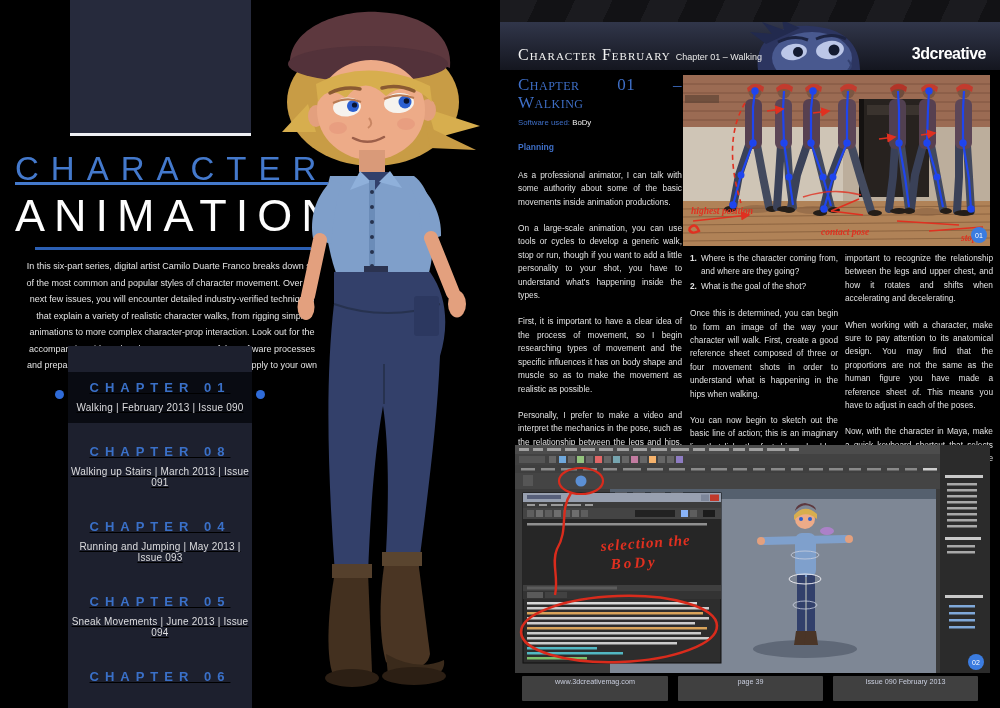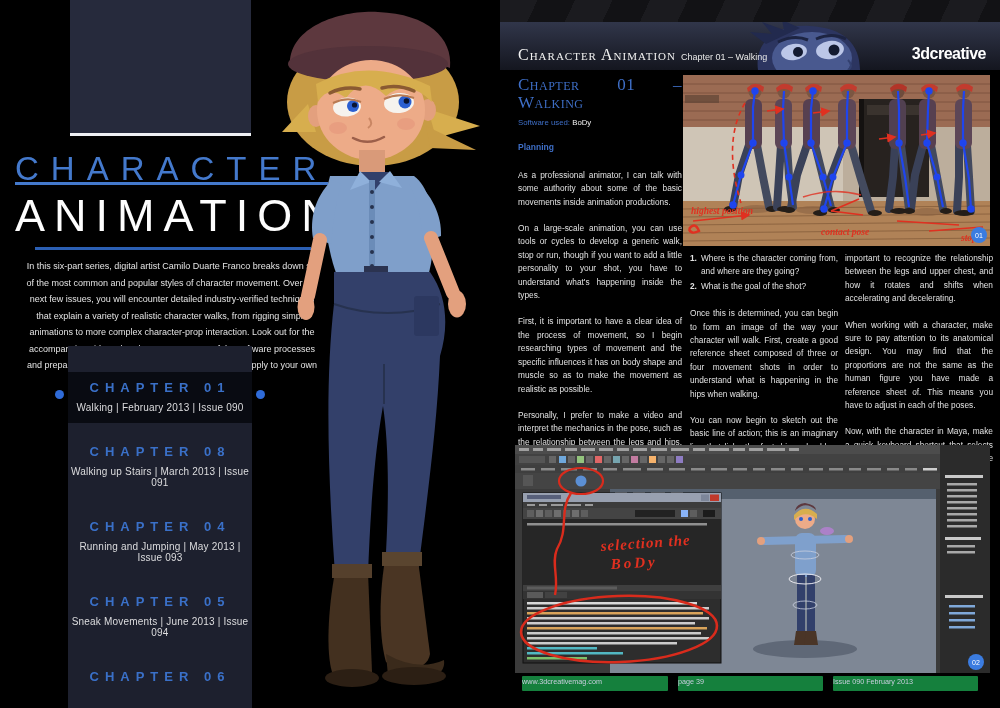--- a/index.html
+++ b/index.html
@@ -13,21 +13,21 @@
                   background:#262a3c; border-bottom:3px solid #eef0f4; }
   .big-title { position:absolute; left:15px; width:310px; text-align:center; }
   .big-title.t1 { top:150px; font-size:33px; letter-spacing:12px; color:#4479cc; font-weight:400;text-decoration:underline; }
   .big-title.t2 { top:190px; font-size:45px; letter-spacing:9px; color:#fdfdfd; font-weight:400; }
   .title-rule { position:absolute; left:35px; top:247px; width:276px; height:3px; background:#2b5fb4; }
   .intro { position:absolute; left:22px; top:258px; width:300px; font-size:9px; line-height:16.5px;
            color:#e3e3e3; text-align:center; }
 
   .chapter-col { position:absolute; left:68px; top:346px; width:184px; height:362px;
                  background:#1d202e; display:flex; flex-direction:column; padding-top:26px; }
-  .chapter-item { position:relative; text-align:center; padding:8px 0 10px 0; margin-bottom:13px; }
+  .chapter-item { position:relative; text-align:center; padding:8px 0 10px 0; margin-bottom:13px;text-decoration:underline; }
   .chapter-item.active { background:#090b12; }
   .chapter-title { color:#3a70c8; font-size:13px; letter-spacing:6px; font-weight:700; }
   .chapter-details { color:#dcdcde; font-size:10px; margin-top:7px; letter-spacing:0.2px; }
   .side-dot { position:absolute; top:18px; width:9px; height:9px; border-radius:50%; background:#2f6bd8; }
   .side-dot.l { left:-13px; } .side-dot.r { right:-13px; }
 
   
   #right-page { position:absolute; left:500px; top:0; width:500px; height:708px; background:#000; }
   .stripe-band { position:absolute; left:0; top:0; width:500px; height:22px;
                  background:repeating-linear-gradient(115deg,#1b1b1f 0 34px,#121215 34px 68px); }
@@ -52,22 +52,22 @@
   .sec-head { margin-top:12px; color:#3e6ec6; font-weight:700; font-size:8.5px; }
   .para { margin-top:6px; margin-bottom:13px; }
   .num-list .li { display:flex; margin-bottom:1px; }
   .num-list .n { font-weight:700; width:11px; flex:none; }
 
   .fig { position:absolute; }
   #fig01 { left:183px; top:75px; width:307px; height:171px; }
   #fig02 { left:15px; top:445px; width:475px; height:228px; }
 
   .footer { position:absolute; left:0; top:676px; width:500px; height:12px; }
-  .pill { position:absolute; height:15px; background:#15803d; border-radius:1px;
-          color:#c9cede; font-size:7.2px; line-height:11px; }
+  .pill { position:absolute; height:25px; background:#404040; border-radius:1px;
+          color:#c9cede; font-size:7.2px; line-height:11px; text-align:center; }
   #pill-web { left:22px; width:146px; }
   #pill-page { left:178px; width:145px; }
   #pill-issue { left:333px; width:145px; }
 
   svg text.red-note { fill:#e03020; font-family:"Liberation Serif", serif; font-style:italic; font-weight:700; }
   svg text.fig-num { fill:#fff; font-size:7px; font-family:"Liberation Sans", sans-serif; text-anchor:middle; }
 </style>
 </head>
 <body>
 
@@ -189,21 +189,21 @@
         <path d="M18,22 L2,10 L24,12 L14,0 L36,8 L34,-2 L52,6 Z" fill="#222a4e"></path>
         <ellipse cx="46" cy="30" rx="13" ry="8" fill="#bcc7e8" transform="rotate(-8 46 30)"></ellipse>
         <ellipse cx="82" cy="28" rx="14" ry="9" fill="#bcc7e8" transform="rotate(-8 82 28)"></ellipse>
         <circle cx="50" cy="30" r="5" fill="#131a30"></circle>
           <circle cx="86" cy="28" r="5.5" fill="#131a30"></circle>
         <path d="M30,20 Q46,12 60,18" stroke="#1d2442" stroke-width="3" fill="none"></path>
         <path d="M68,17 Q84,10 98,17" stroke="#1d2442" stroke-width="3" fill="none"></path>
         <path d="M100,38 Q106,44 100,48" stroke="#33406f" stroke-width="2" fill="none"></path>
       </svg>
       <div class="header-title">
-        <span>Character Animation</span>
+        <span>Character February</span>
         <span class="header-sub">Chapter 01 – Walking</span>
       </div>
       <div class="brand">3dcreative</div>
     </div>
 
     <div id="col1" class="article-col">
       <div class="chap-head">Chapter 01 – Walking</div>
       <div class="software-line">
         <span class="software-label">Software used:</span>
         <span class="software-value">BoDy</span>

